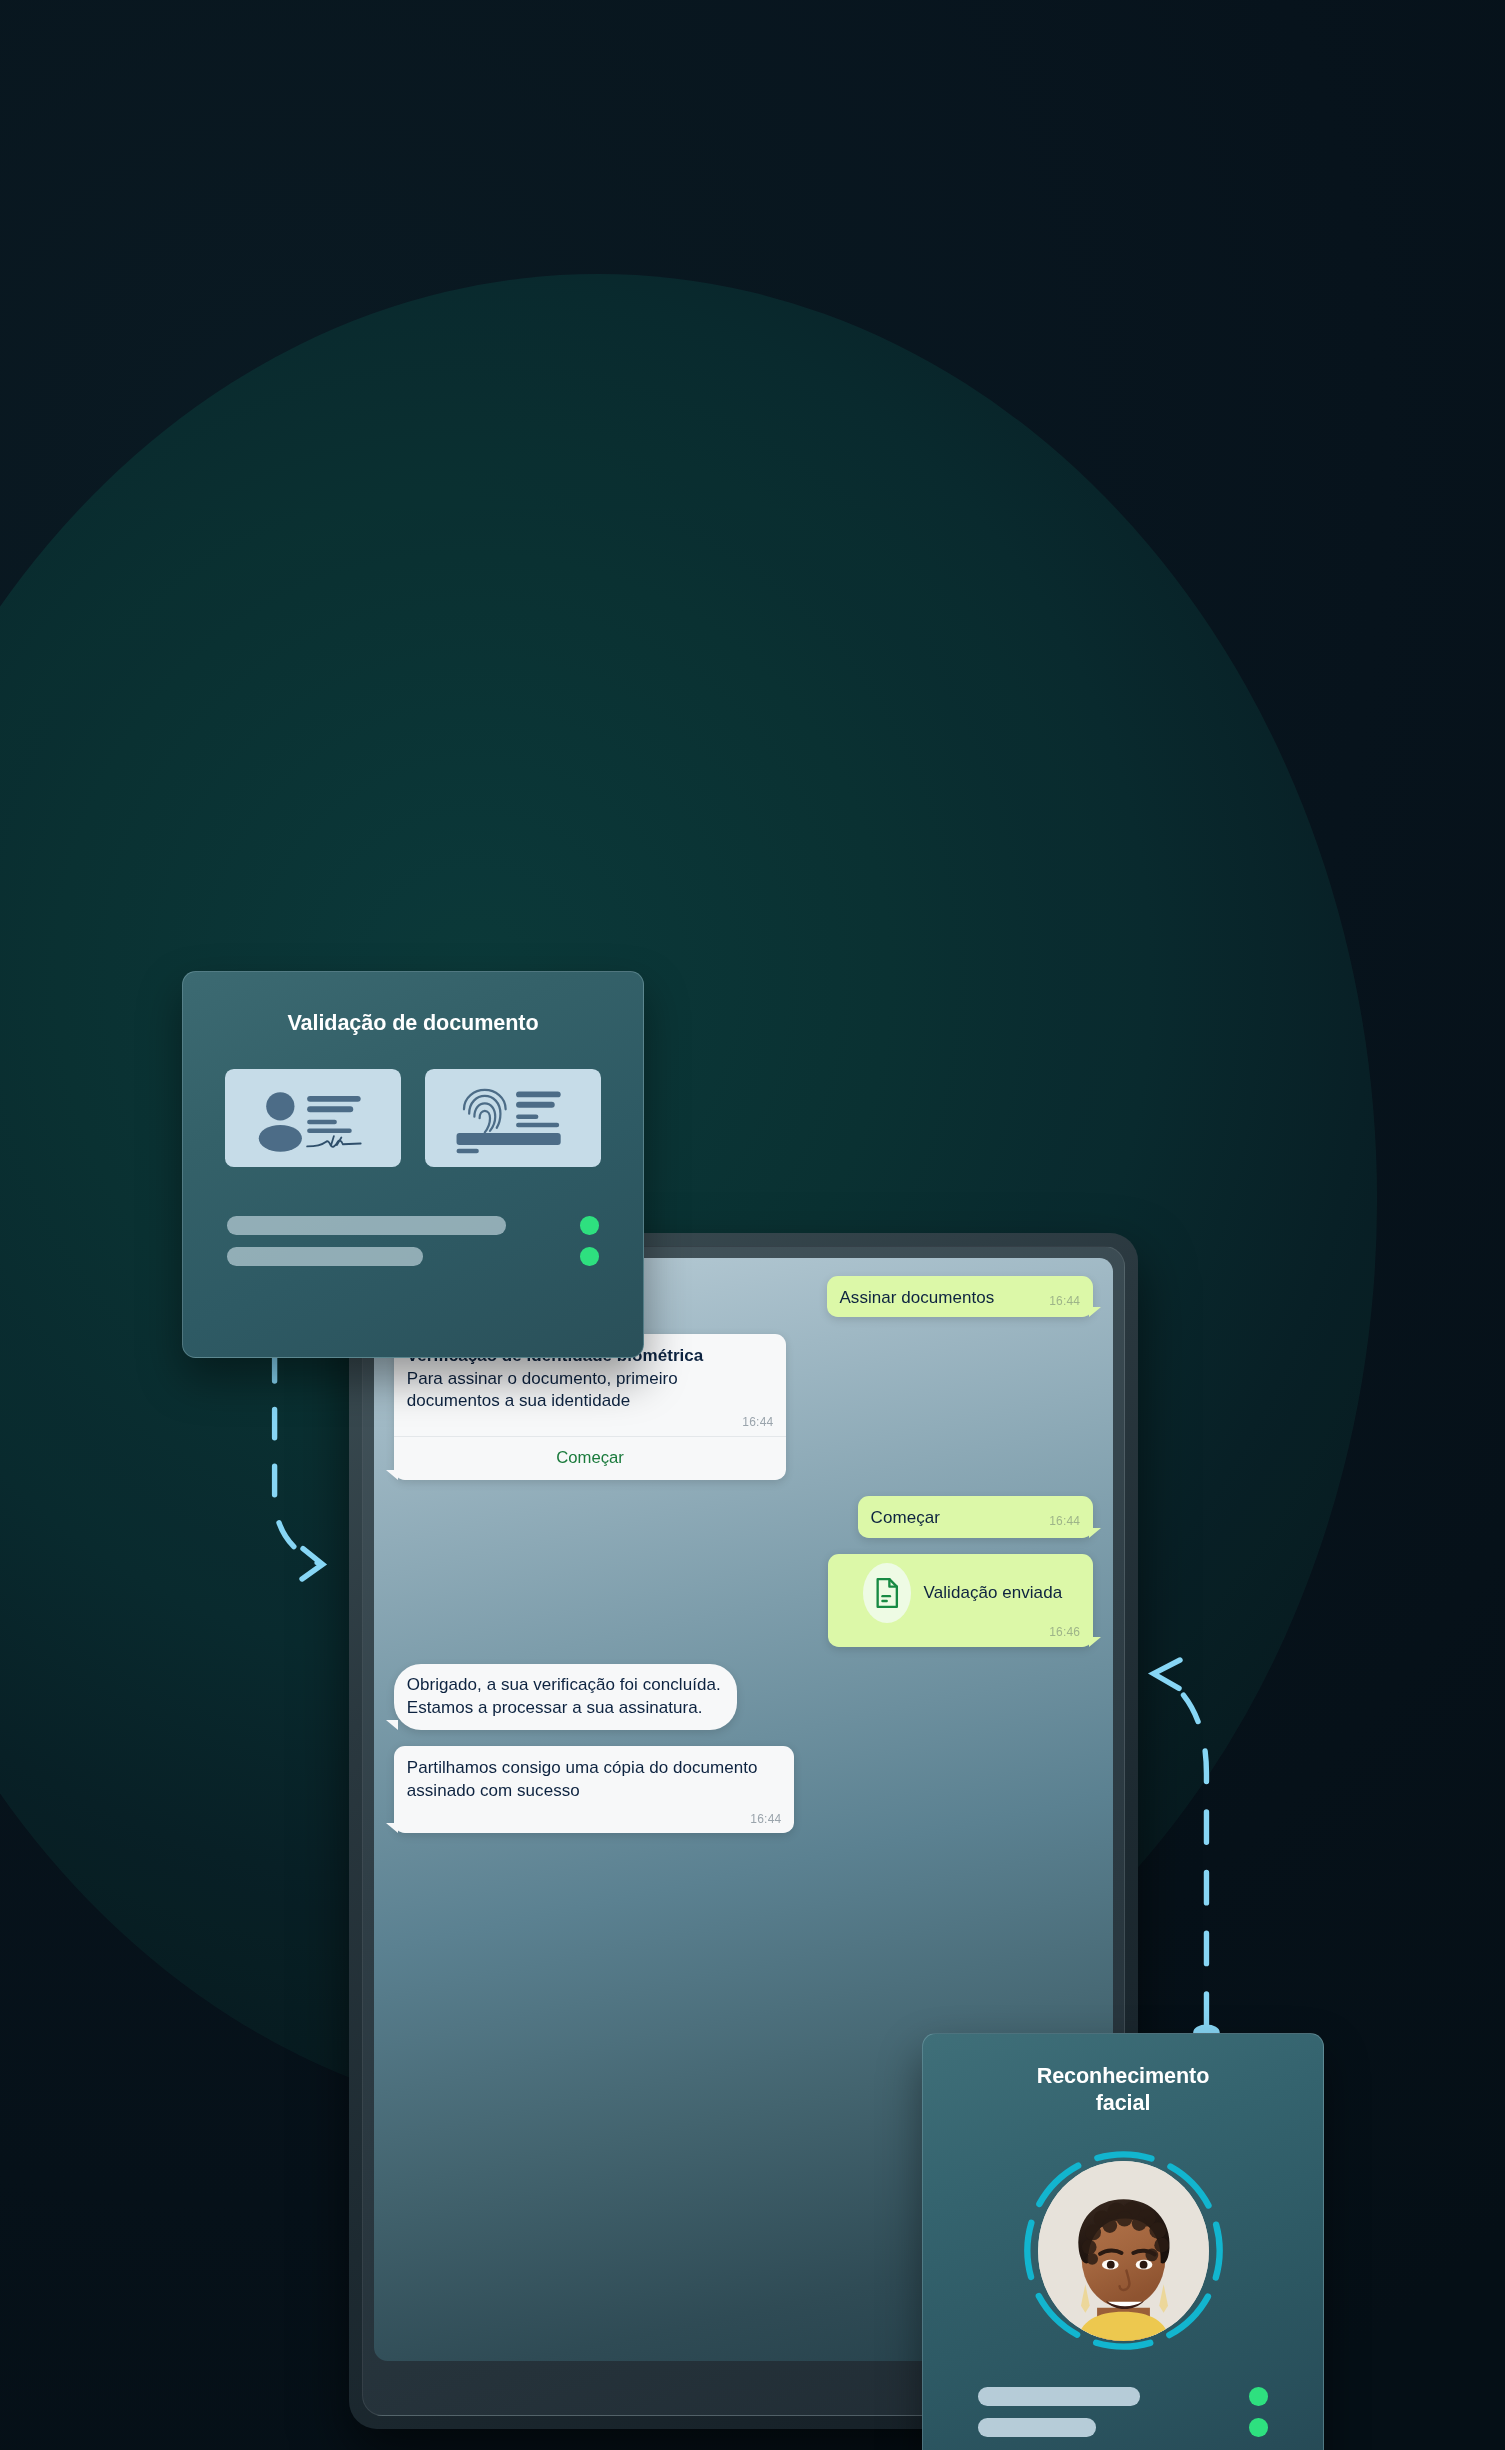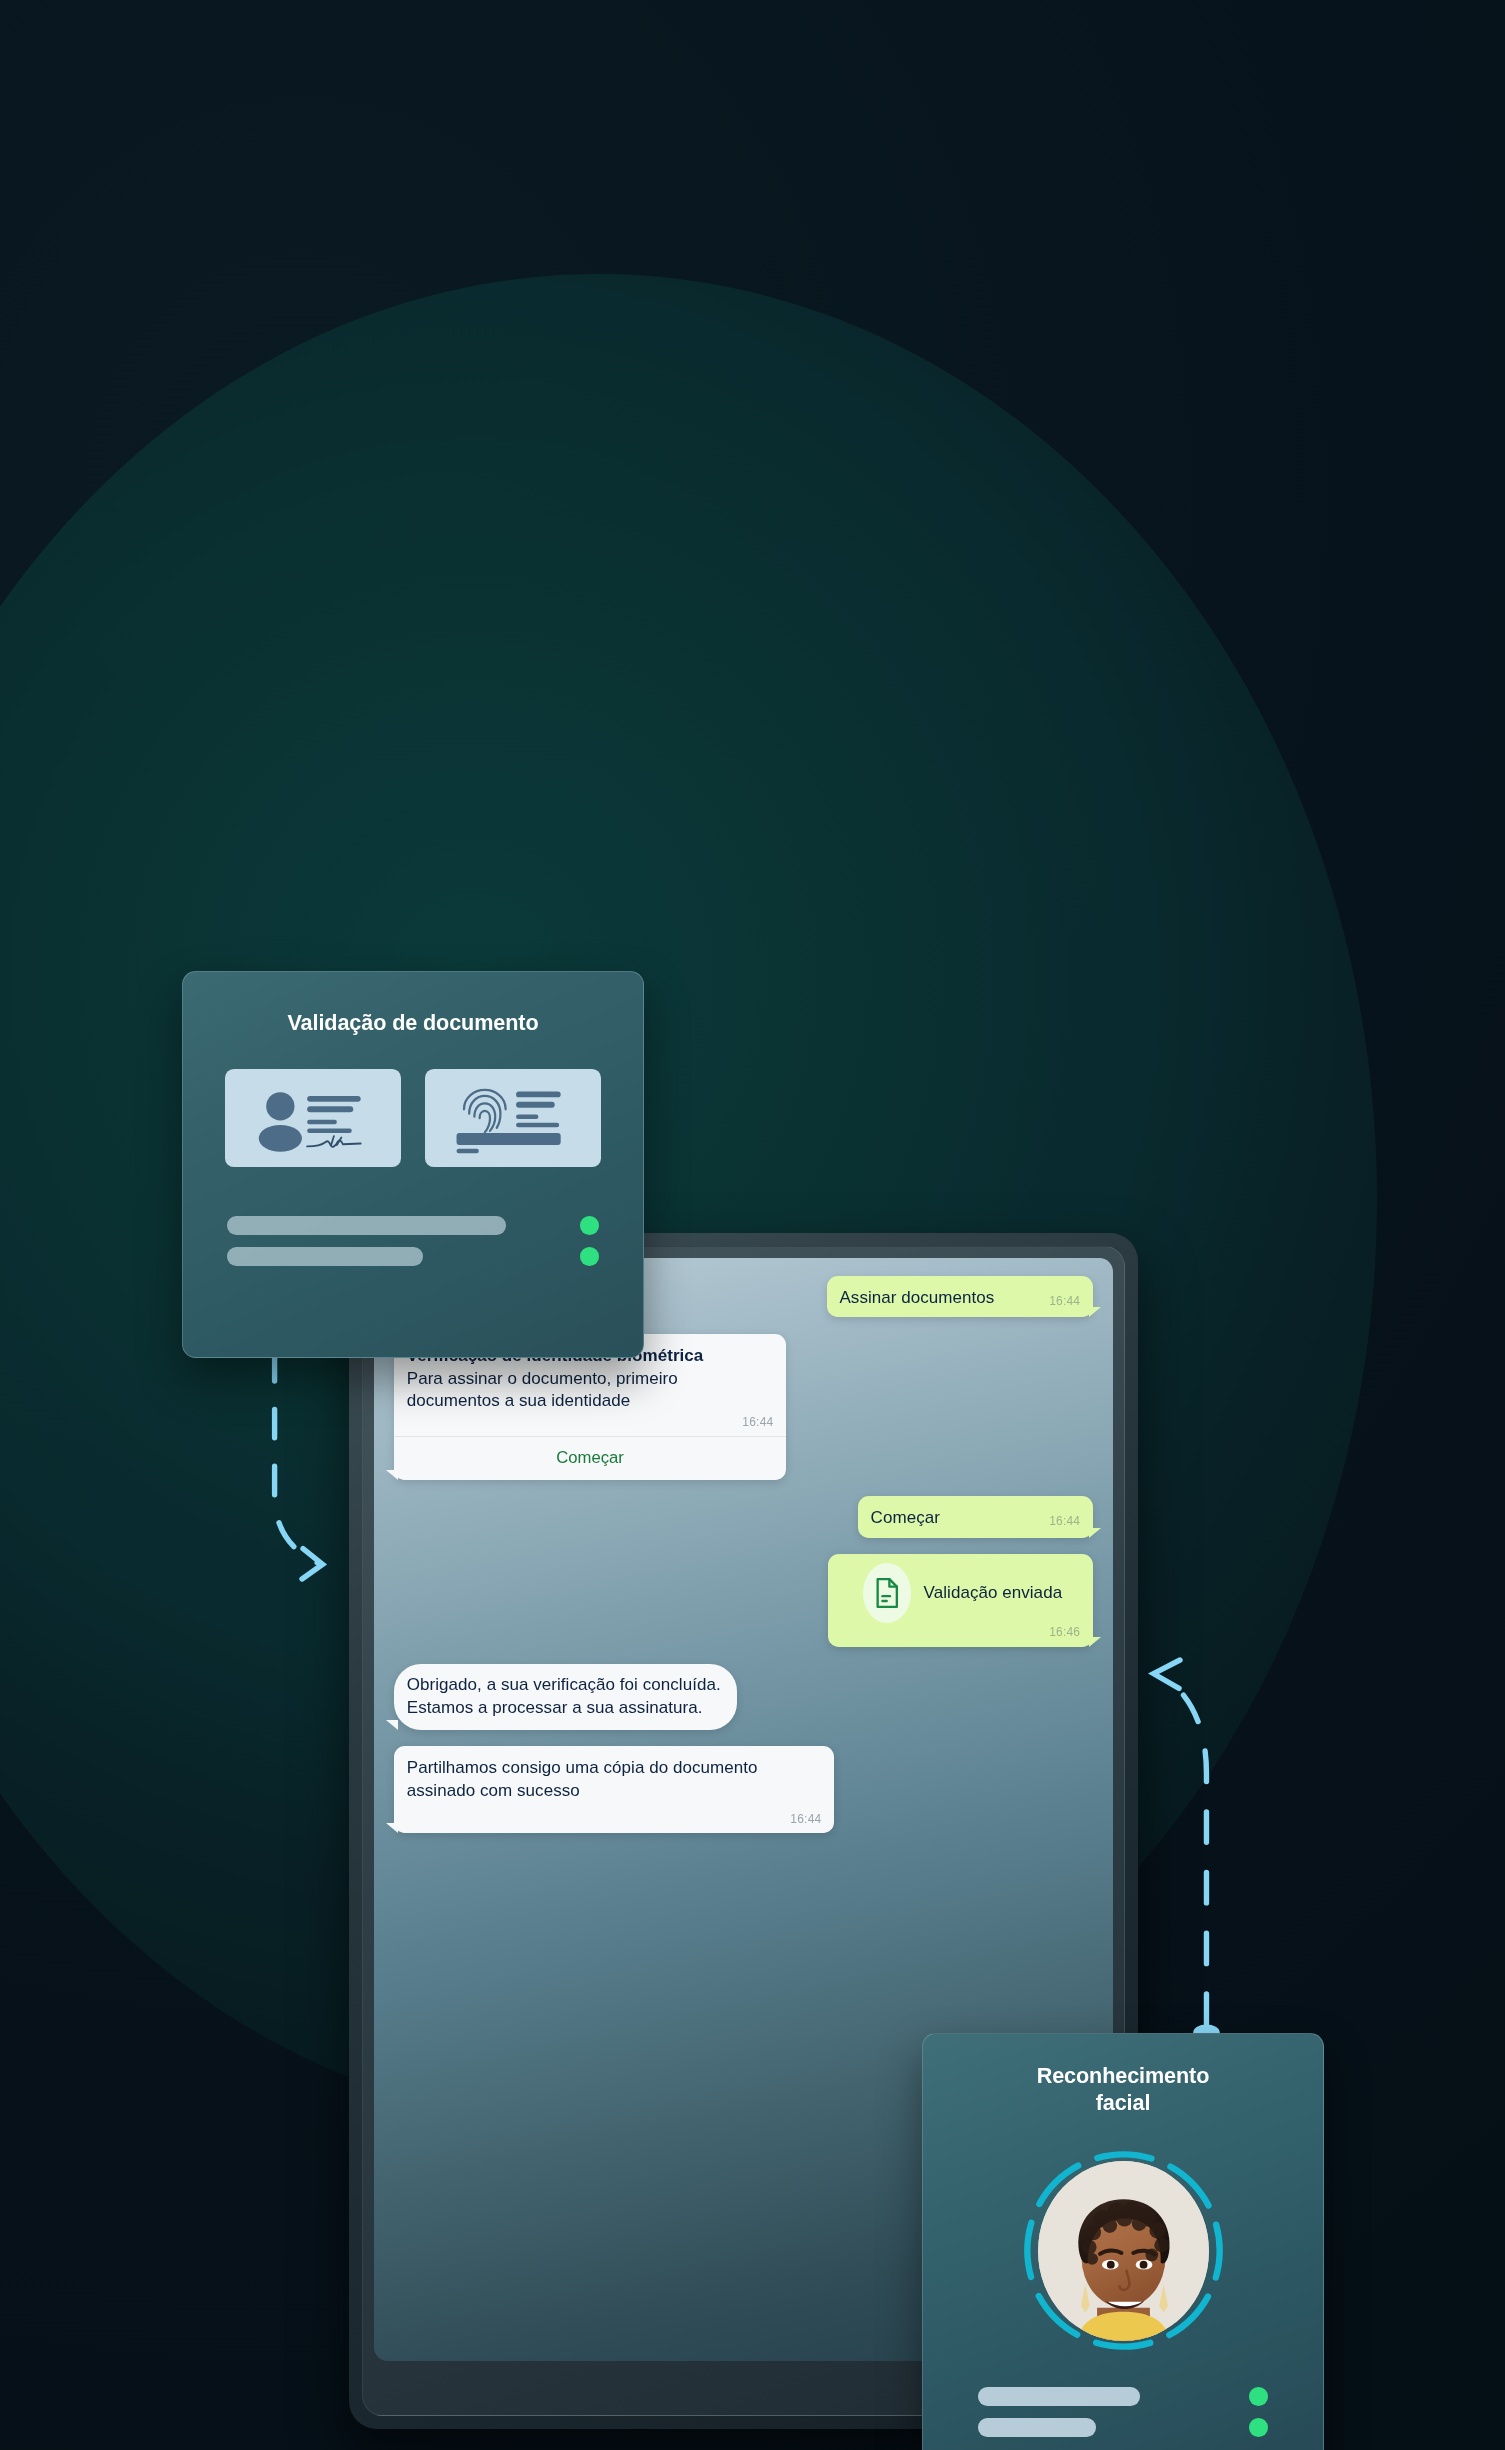--- a/index.html
+++ b/index.html
@@ -277,21 +277,21 @@
             </div>
           </div>
 
           <div class="row left">
             <div class="bubble in" style="width:343px;padding-bottom:9.8px;border-radius:27px;">
               <div class="btext">Obrigado, a sua verificação foi concluída. Estamos a processar a sua assinatura.</div>
             </div>
           </div>
 
           <div class="row left">
-            <div class="bubble in" style="width:440px;">
+            <div class="bubble in" style="width:400px;">
               <div class="btext">Partilhamos consigo uma cópia do documento assinado com sucesso</div>
               <div class="btime" style="margin-top:8.8px;">16:44</div>
             </div>
           </div>
 
         </div>
       </div>
     </div>
   </div>
 

